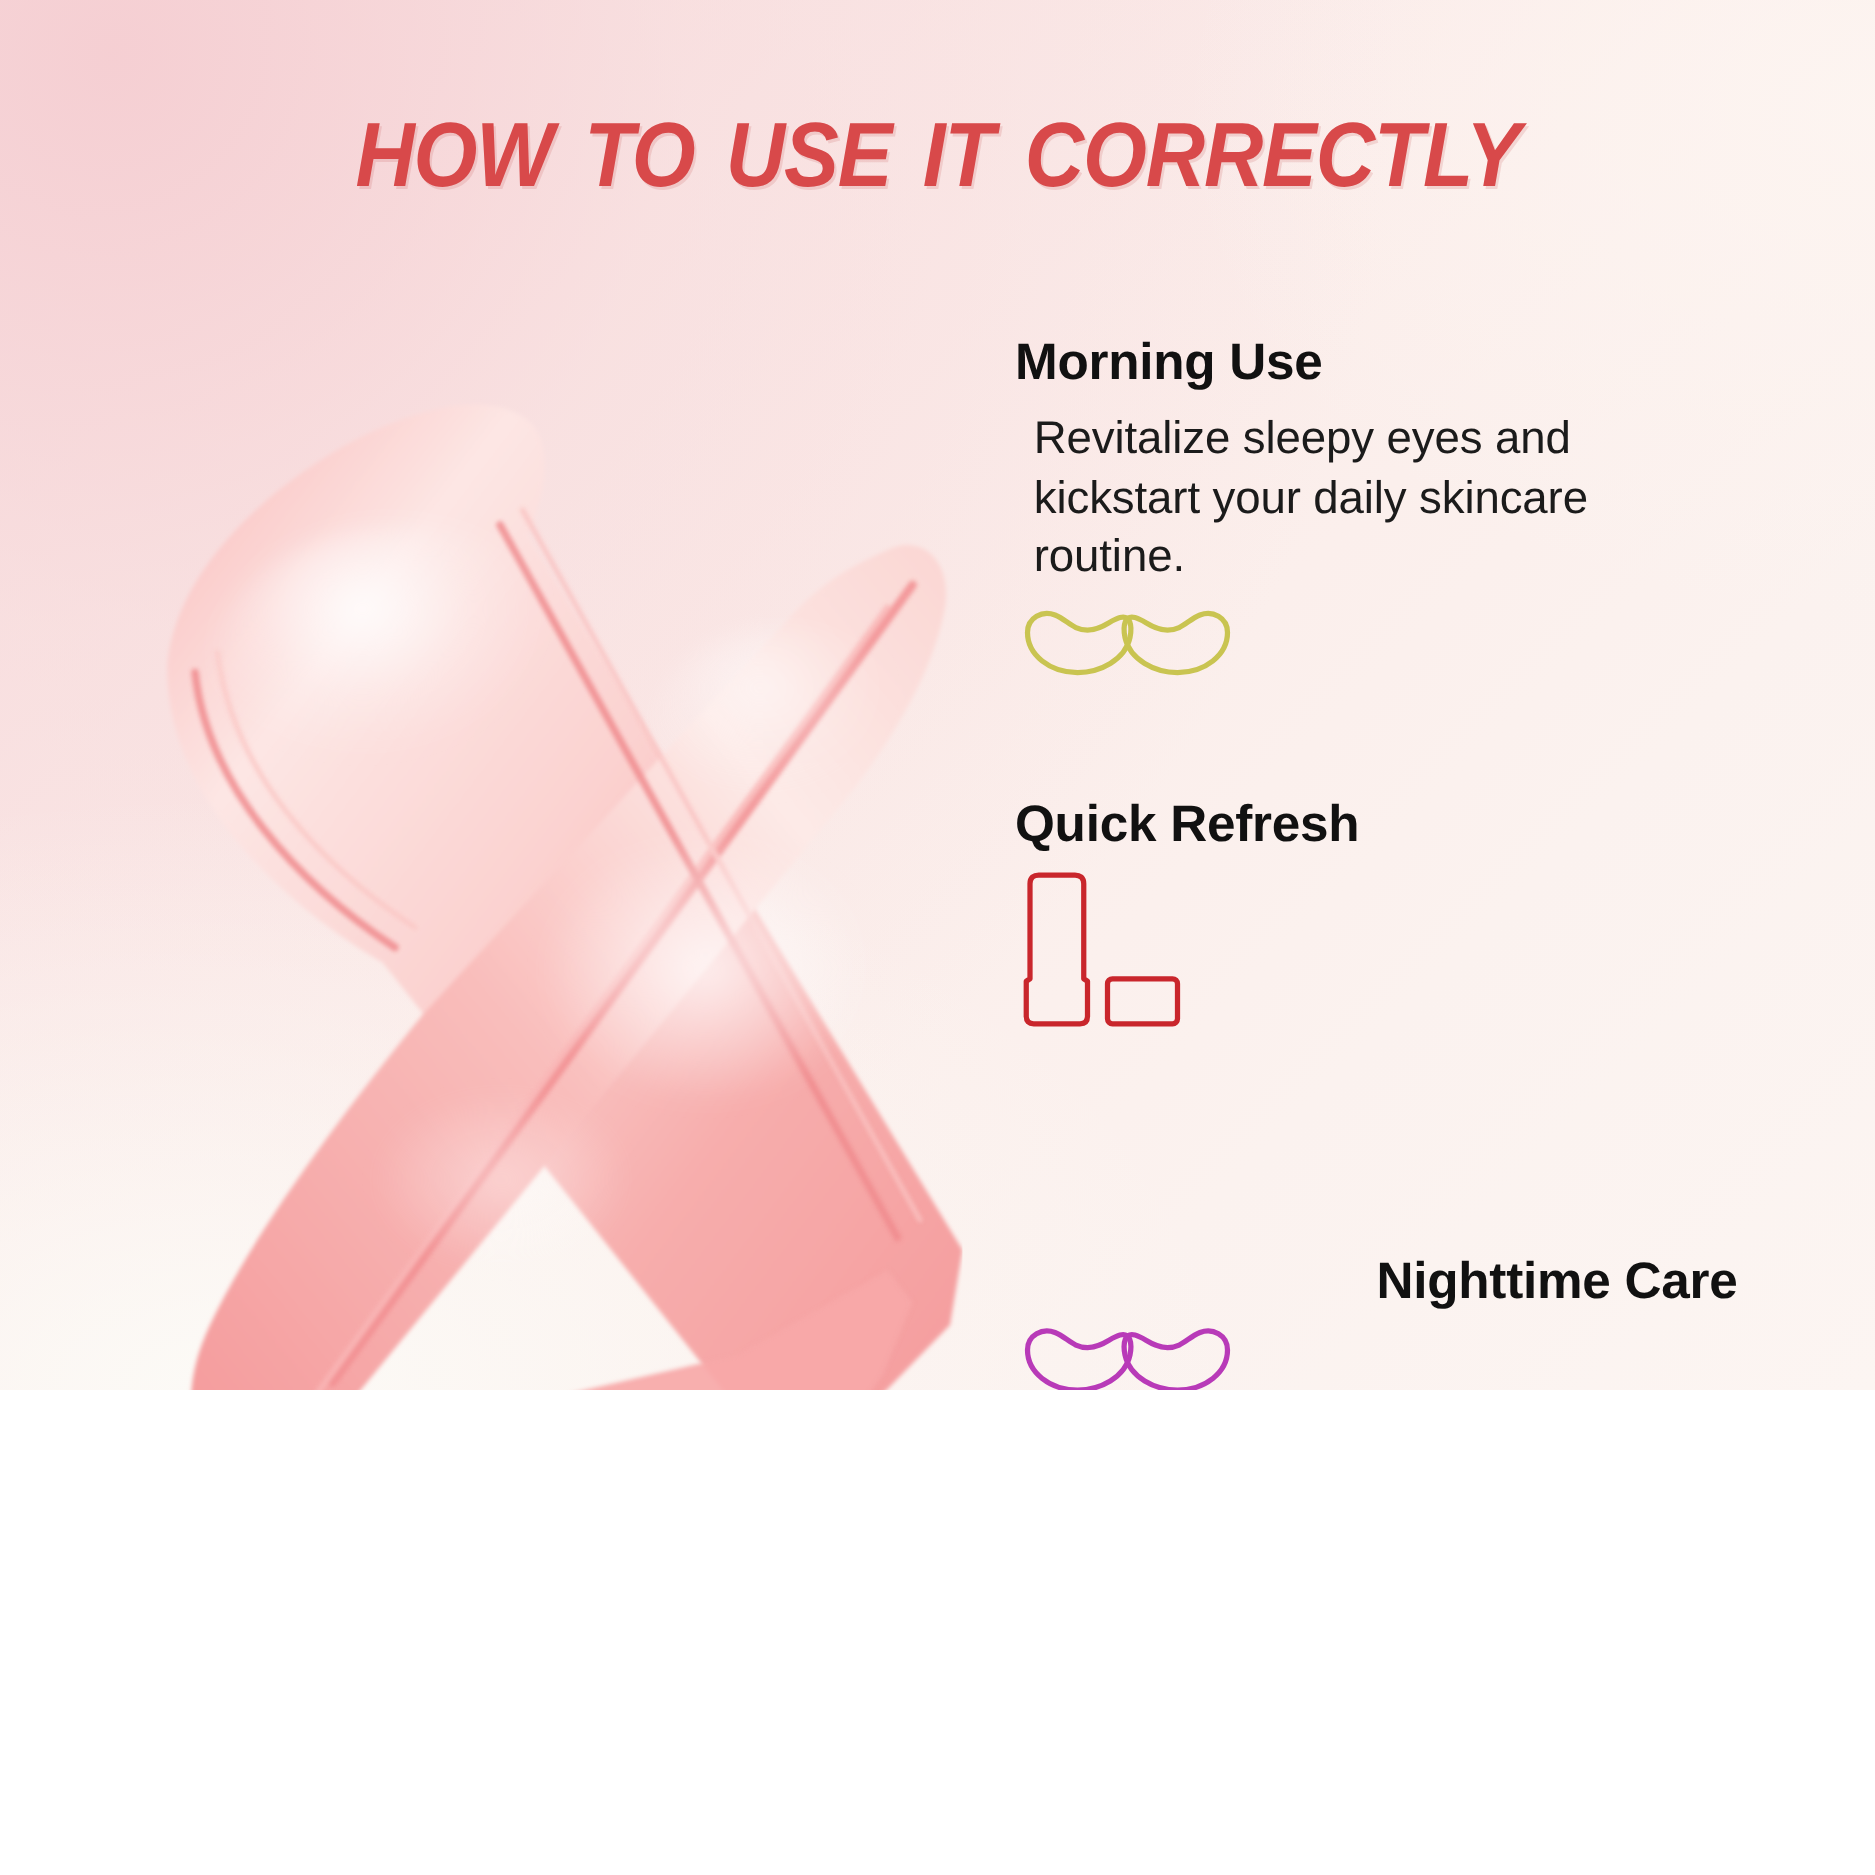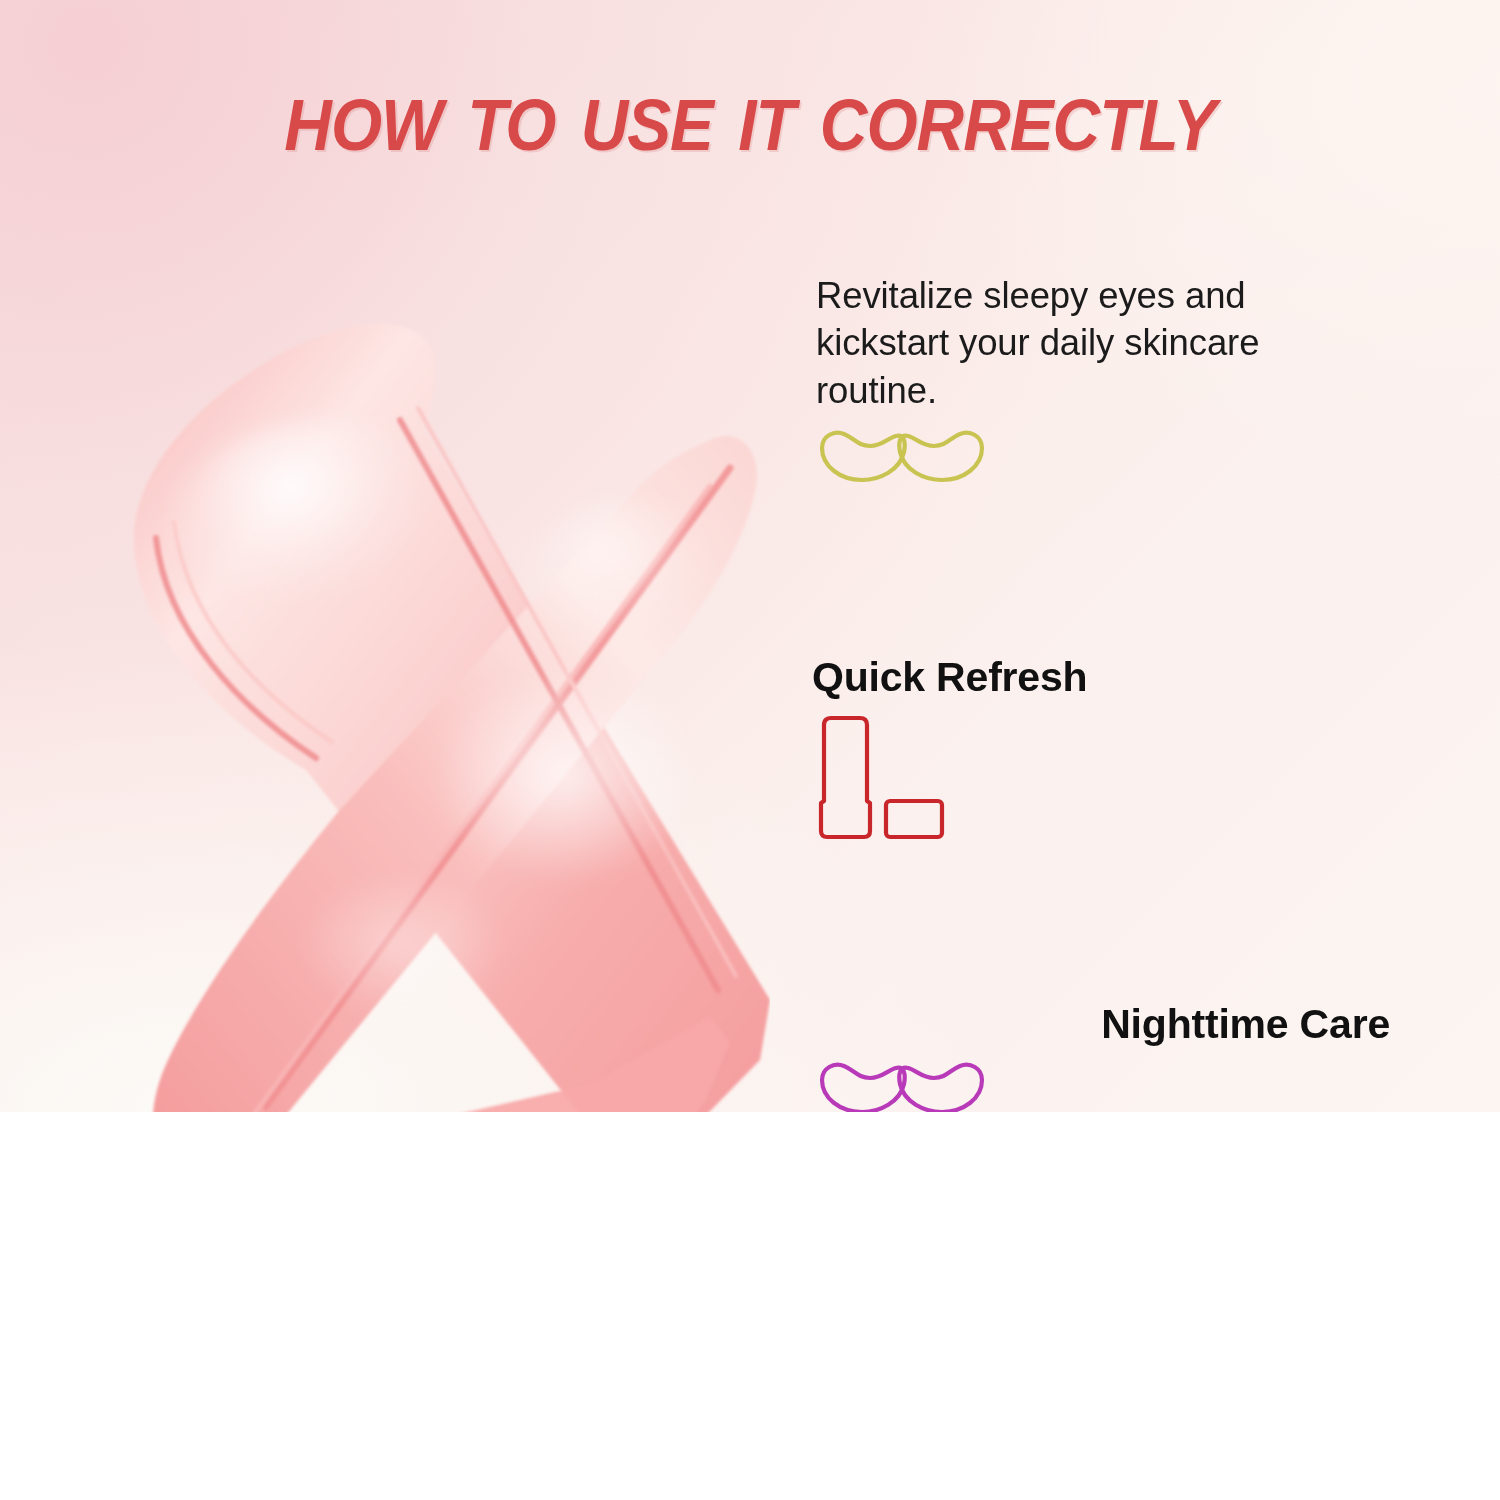--- a/index.html
+++ b/index.html
@@ -60,41 +60,41 @@
   #swatch svg{display:block;width:100%;height:100%;}
 
   
   #steps{
     position:absolute;
     left:812px;top:268px;
     width:580px;
   }
   .step{position:absolute;left:0;width:578px;}
   .step.s1{top:0px;}
-  .step.s2{top:388px;}
+  .step.s2{top:370px;}
   .step.s3{top:735px;text-align:right;}
 
   .step-title{
     color:#111111;
     font-family:"Liberation Sans", sans-serif;
     font-weight:bold;
     font-size:41px;
     line-height:1.06;
     letter-spacing:-0.2px;
     margin:0 0 6px 0;
     white-space:nowrap;
   }
   .step-body{
     color:#1b1b1b;
     font-family:"Liberation Sans", sans-serif;
     font-weight:normal;
     font-size:36.5px;
     line-height:1.30;
     letter-spacing:-0.1px;
-    margin:4px;
+    margin:15px;
     width:560px;
   }
   .step-icon{margin-top:12px;height:62px;}
   .step-icon svg{display:block;}
 </style>
 </head>
 <body>
 
 <div id="canvas">
 
@@ -178,20 +178,21 @@
                  L520,872 L560,820 L596,856 L636,800 L660,742
                  L640,716 L520,784 L398,812 Z" fill="#f7a8a8" opacity="0.92"></path>
         <path d="M104,864 C126,892 166,896 200,872 L236,836 L180,822 Z" fill="#f9b4b3" opacity="0.8"></path>
       </g>
     </svg>
   </div>
 
   <div id="steps">
 
     <div class="step s1">
+      <div class="step-title">Morning Use</div>
       <div class="step-body">Revitalize sleepy eyes and kickstart your daily skincare routine.</div>
       <div class="step-icon">
         <svg width="180" height="58" viewBox="0 0 180 58" xmlns="http://www.w3.org/2000/svg" aria-hidden="true">
           <path d="M10,22 C10,10 22,4 32,8 C42,12 46,20 58,20 C70,20 76,12 84,10
                    C92,8 94,16 92,26 C88,44 68,54 50,54 C28,54 10,40 10,22 Z" fill="none" stroke="#c9c451" stroke-width="4.2" stroke-linejoin="round"></path>
           <path d="M170,22 C170,10 158,4 148,8 C138,12 134,20 122,20 C110,20 104,12 96,10
                    C88,8 86,16 88,26 C92,44 112,54 130,54 C152,54 170,40 170,22 Z" fill="none" stroke="#c9c451" stroke-width="4.2" stroke-linejoin="round"></path>
         </svg>
       </div>
     </div>

